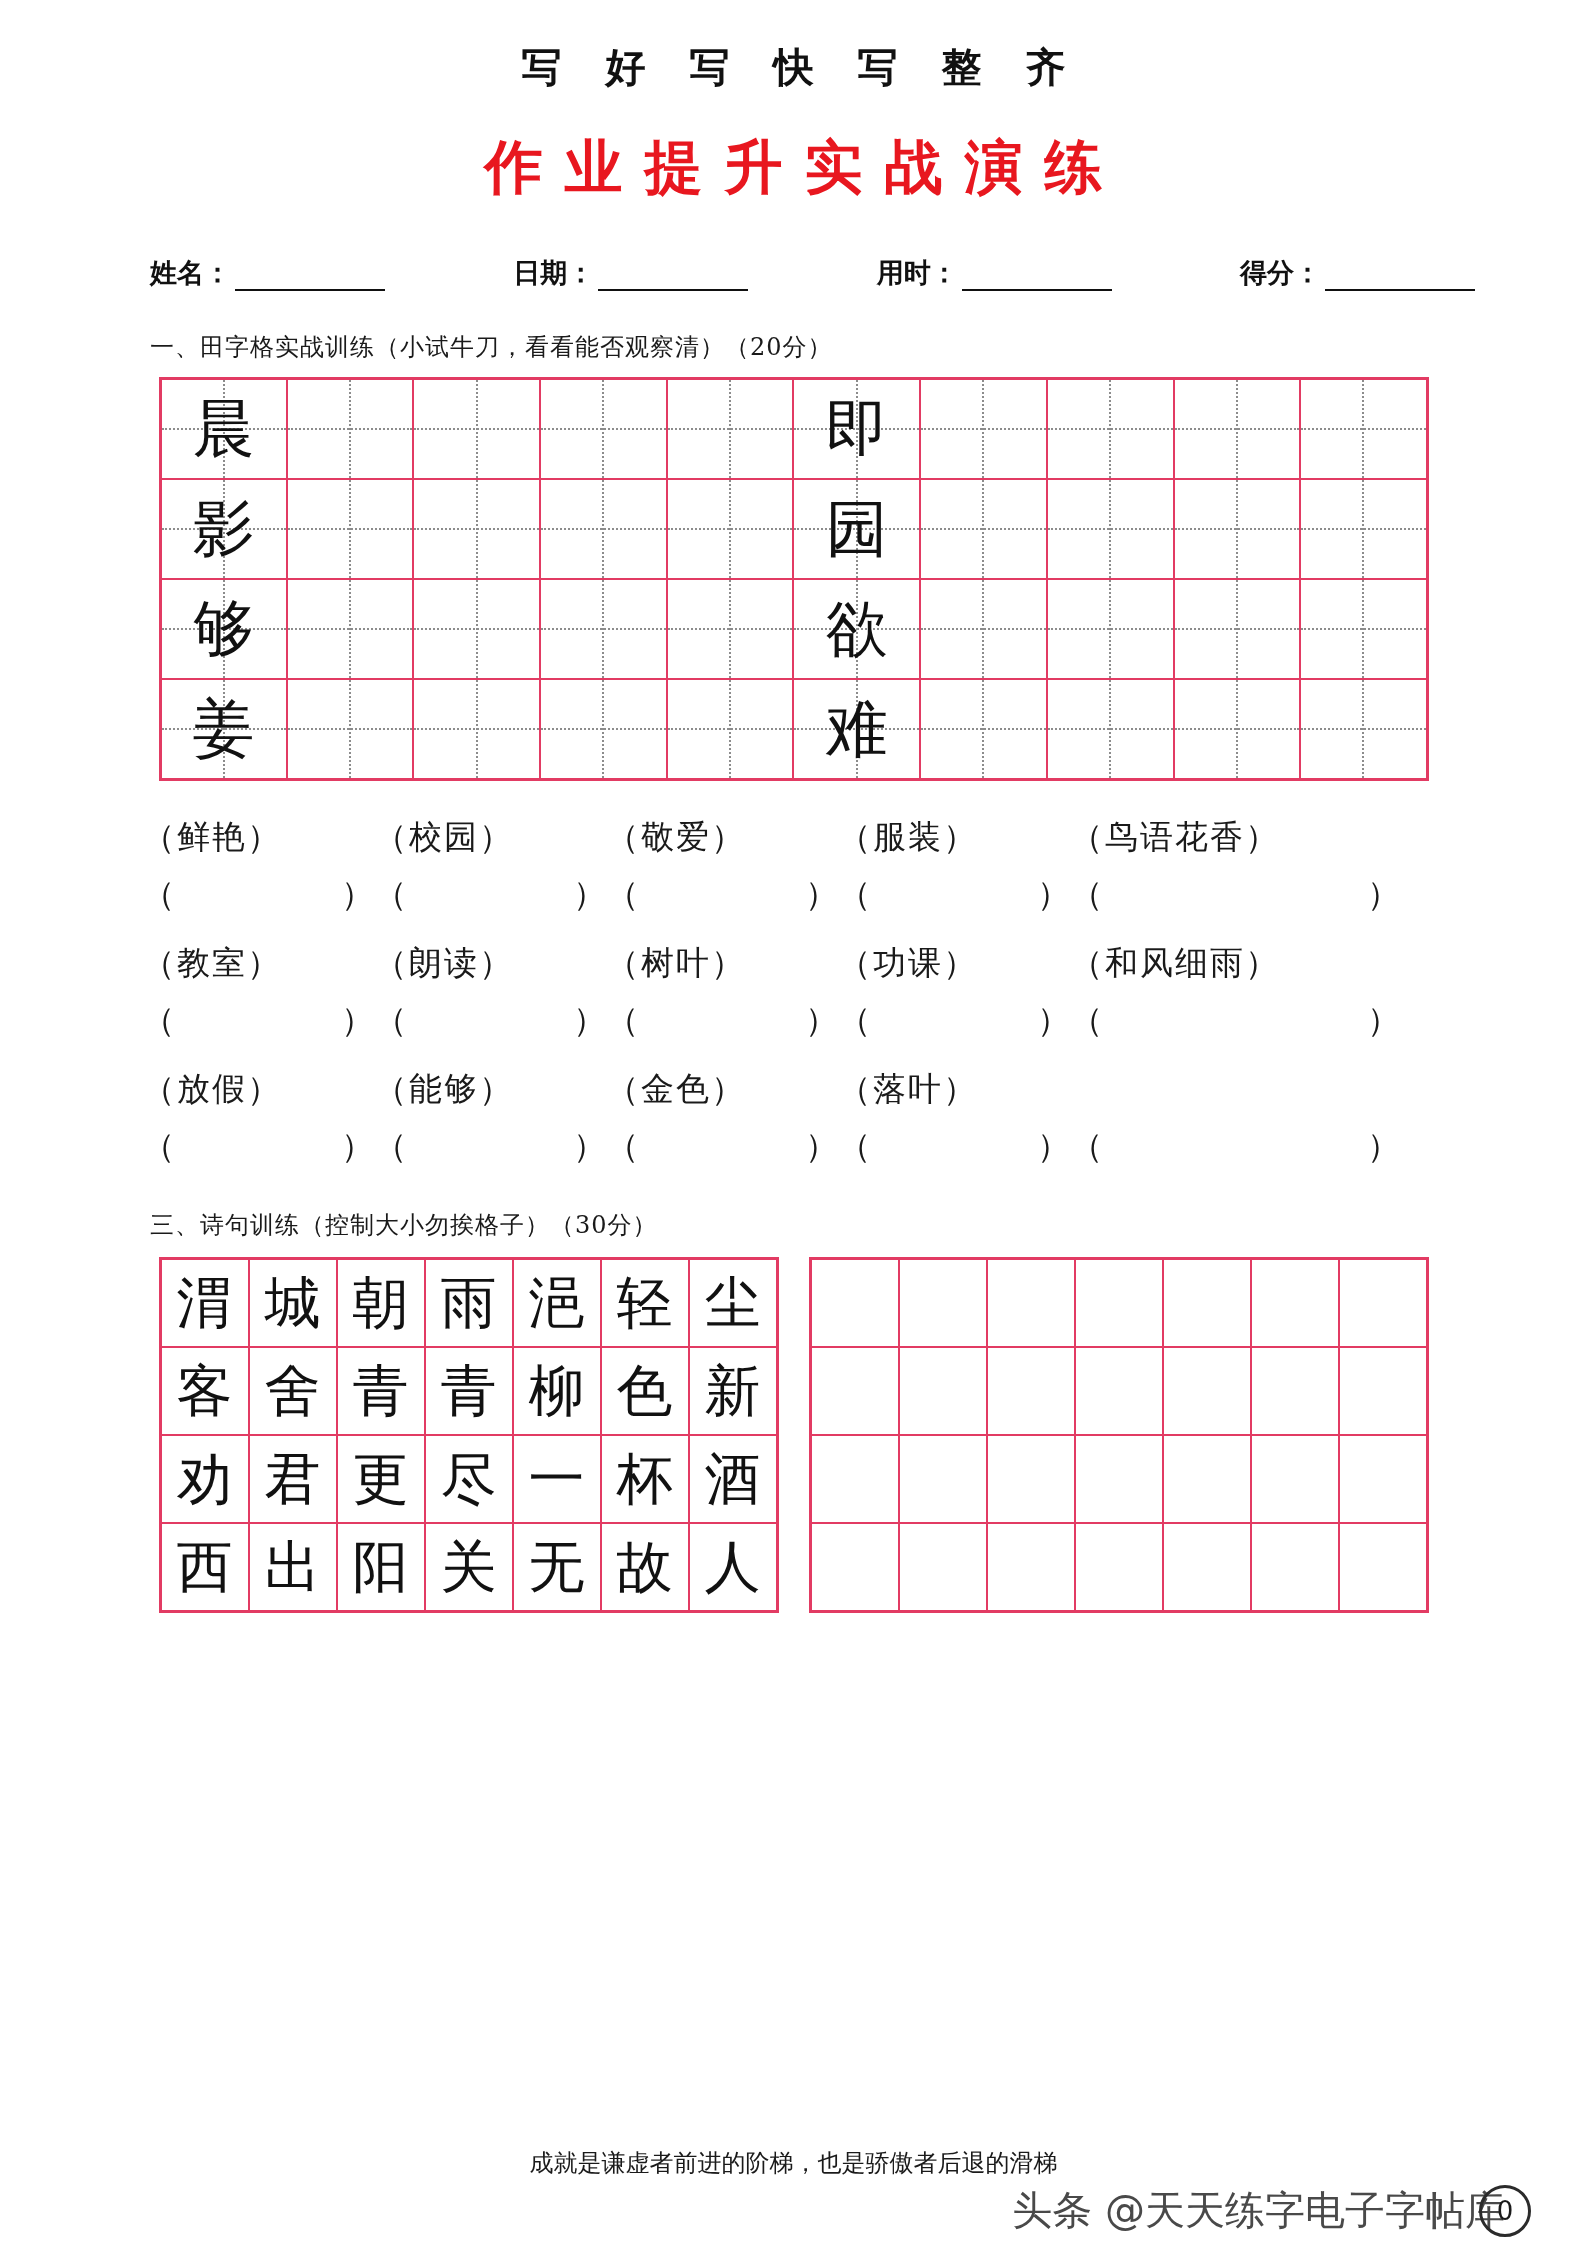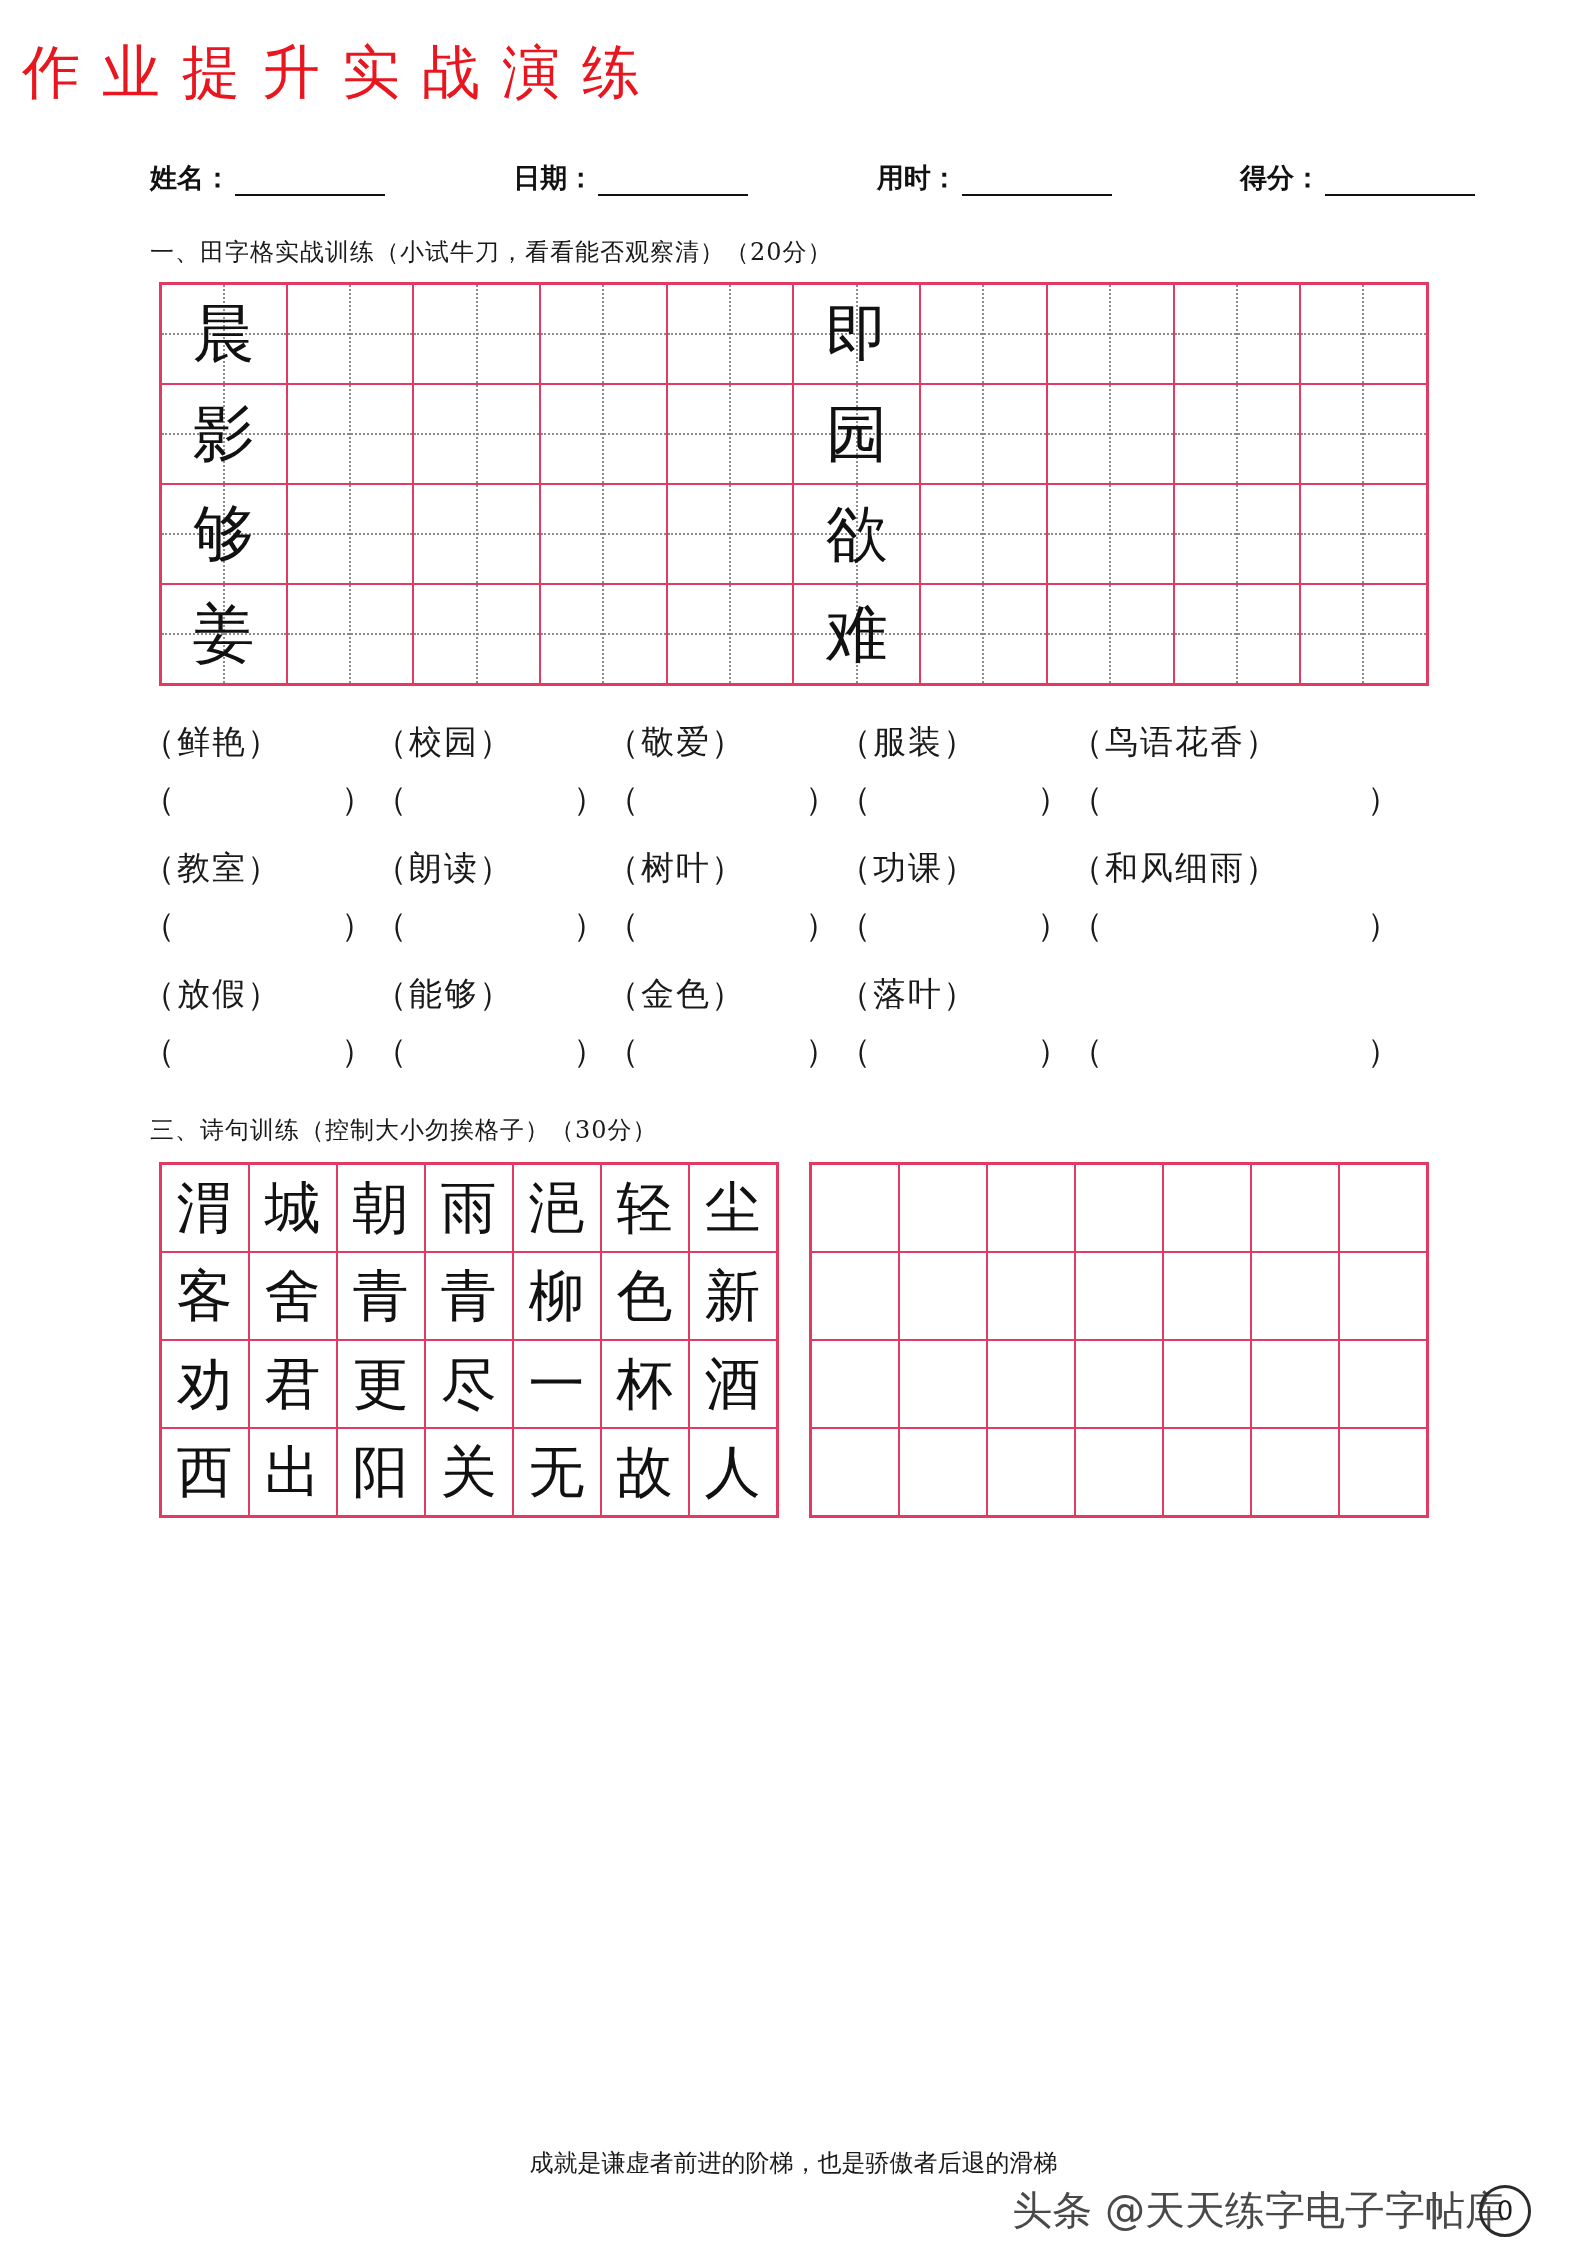--- a/index.html
+++ b/index.html
@@ -20,22 +20,23 @@
     text-align:center;
     font-size:40px;
     font-weight:700;
     letter-spacing:44px;
     text-indent:44px;
     padding-top:40px;
     font-family:"DejaVu Serif","Liberation Serif",serif;
     color:#111;
   }
   .main-title{
+    text-align:center;
     font-size:58px;
-    font-weight:400;
+    font-weight:700;
     letter-spacing:22px;
     text-indent:22px;
     color:#e8171f;
     margin-top:34px;
     font-family:"DejaVu Sans","Liberation Sans",sans-serif;
   }
   
   .info-row{
     display:flex;
     align-items:flex-end;
@@ -188,20 +189,21 @@
     display:flex;align-items:center;justify-content:center;
     font-size:26px;
     font-family:"DejaVu Sans","Liberation Sans",sans-serif;
   }
 </style>
 </head>
 <body>
 
 <div class="page">
 
+  <div class="motto">写好写快写整齐</div>
   <div class="main-title">作业提升实战演练</div>
 
   <div class="info-row">
     <div class="info-field">
       <span class="info-label">姓名：</span>
       <span class="info-blank fl-name"></span>
     </div>
     <div class="sp"></div>
     <div class="info-field">
       <span class="info-label">日期：</span>

